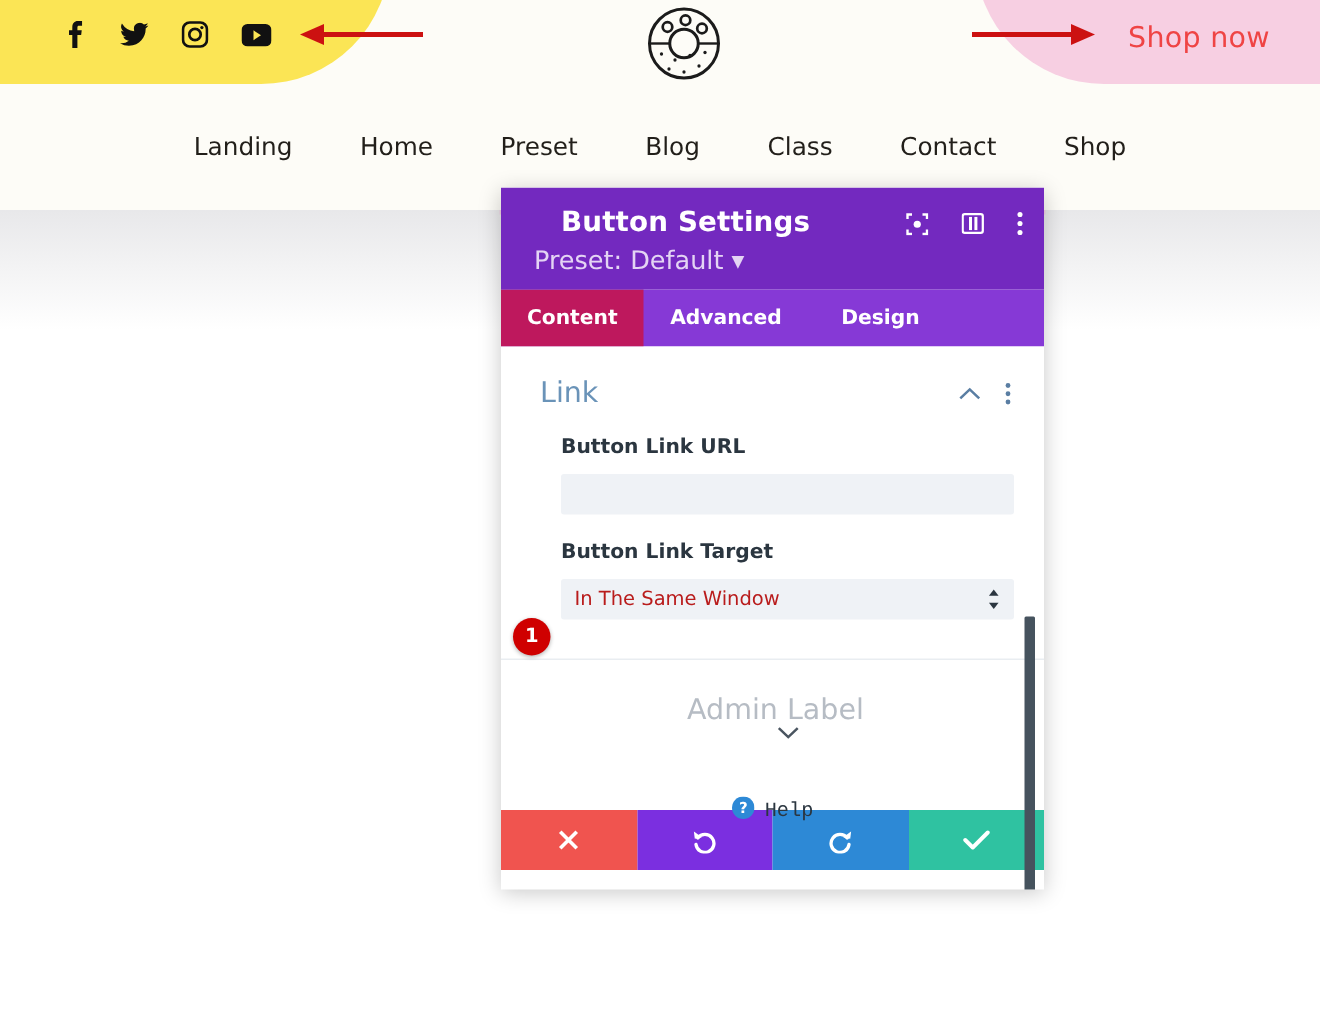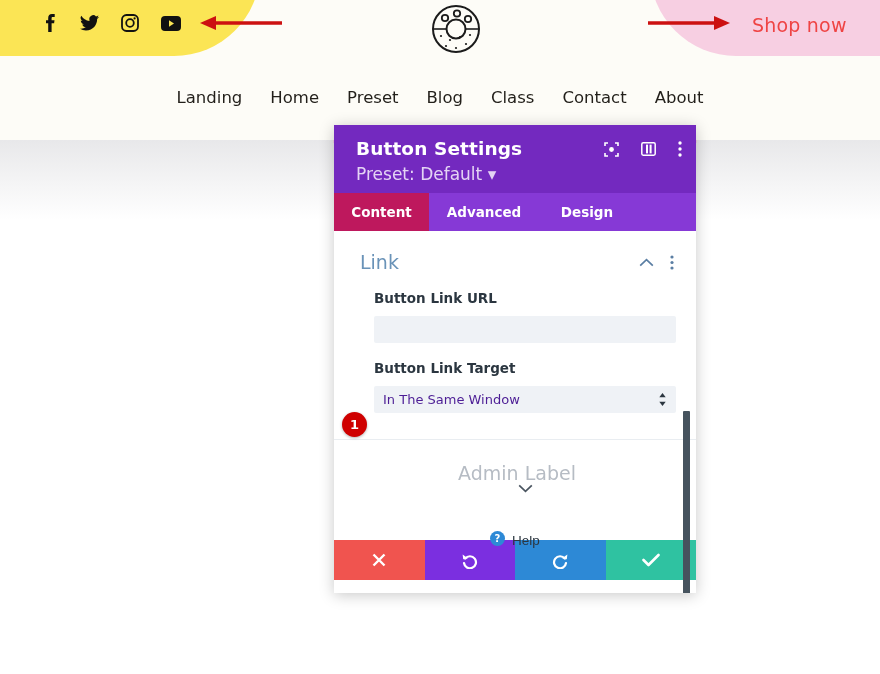--- a/index.html
+++ b/index.html
@@ -37,21 +37,21 @@
     font-family:"DejaVu Sans", sans-serif;
   }
 
   
   .navband {
     position:absolute; left:0; top:56px; width:880px; height:84px;
     background:#FDFCF7;
   }
   .nav {
     position:absolute; left:0; top:88px; width:880px;
-    display:flex; justify-content:center; gap:28px;
+    display:flex; justify-content:center; gap:45px;
     font-size:16.5px; color:#221f1a;
     font-family:"DejaVu Sans", sans-serif;
   }
   .nav a { color:#221f1a; text-decoration:none; }
 
   
   .under {
     position:absolute; left:0; top:140px; width:880px; height:80px;
     background:linear-gradient(#e8e8ea, #ffffff);
   }
@@ -61,21 +61,21 @@
   .modal {
     position:absolute; left:334px; top:125px; width:362px; height:468px;
     background:#ffffff; box-shadow:0 2px 14px rgba(0,0,0,.22);
     overflow:hidden;
   }
   .modal-head {
     position:relative; height:68px; background:#7329BF; padding:13px 18px 0 22px;
   }
   .modal-title {
     color:#ffffff; font-size:18.5px; font-weight:bold;
-    font-family:"DejaVu Sans", sans-serif; letter-spacing:.1px;
+    font-family:"DejaVu Sans", sans-serif; letter-spacing:.1px;margin-left:18px;
   }
   .modal-preset {
     margin-top:5px; color:#E4D4F4; font-size:17px;
     font-family:"DejaVu Sans", sans-serif;
   }
   .head-icons {
     position:absolute; right:14px; top:16px; display:flex; gap:22px; align-items:center;
   }
   .hicon { color:#ffffff; line-height:0; cursor:pointer; }
 
@@ -108,21 +108,21 @@
   .text-input {
     margin-top:10px; height:27px; width:302px;
     background:#EFF2F6; border:none; border-radius:2px;
     font-size:13px; color:#2b3640; padding:0 9px;
     font-family:"DejaVu Sans", sans-serif;
   }
   .select-wrap { position:relative; margin-top:10px; width:302px; }
   .select-box {
     height:27px; background:#EFF2F6; border-radius:2px;
     display:flex; align-items:center; padding:0 9px;
-    font-size:13px; color:#4c1d95;
+    font-size:13px; color:#b91c1c;
     font-family:"DejaVu Sans", sans-serif;
   }
   .select-arrows { position:absolute; right:9px; top:6px; line-height:0; color:#2b3640; }
 
   .badge {
     position:absolute; left:8px; top:181px; width:25px; height:25px;
     border-radius:50%; background:#cf0000;
     color:#ffffff; font-size:13px; font-weight:bold;
     display:flex; align-items:center; justify-content:center;
     font-family:"DejaVu Sans", sans-serif;
@@ -134,21 +134,21 @@
     display:flex; align-items:center; padding:22px 22px 22px 26px;flex-direction:column;
   }
   .admin-title {
     flex:1; font-size:19px; color:#b6bcc4; font-weight:400;
     font-family:"DejaVu Sans", sans-serif;
   }
   .help-row {
     display:flex; align-items:center; justify-content:center; gap:7px;
     padding-top:16px;
   }
-  .help-text { font-size:13.5px; color:#2b3640; font-family:Liberation Sans, sans-serif; }
+  .help-text { font-size:13.5px; color:#2b3640; font-family:Liberation Mono, monospace; }
 
   .scrollbar {
     position:absolute; right:6px; top:180px; width:7px; height:235px;
     background:#46535e; border-radius:1px; cursor:pointer;
   }
 
   .modal-foot { display:flex; height:40px; }
   .fbtn { flex:1; display:flex; align-items:center; justify-content:center; cursor:pointer; }
   .fbtn.cancel { background:#F0544F; }
   .fbtn.undo   { background:#7B2FE0; }
@@ -222,21 +222,21 @@
   </div>
 
   <div class="navband"></div>
   <div class="nav">
     <a href="#">Landing</a>
     <a href="#">Home</a>
     <a href="#">Preset</a>
     <a href="#">Blog</a>
     <a href="#">Class</a>
     <a href="#">Contact</a>
-    <a href="#">About</a>
+    <a href="#">Shop</a>
   </div>
 
   <div class="under"></div>
   <div class="pinkline"></div>
 
   <div class="modal">
 
     <div class="modal-head">
       <div class="modal-title">Button Settings</div>
       <div class="modal-preset">

